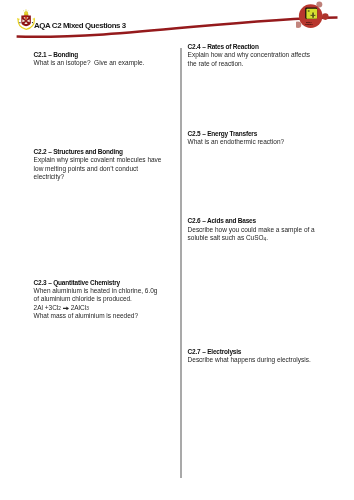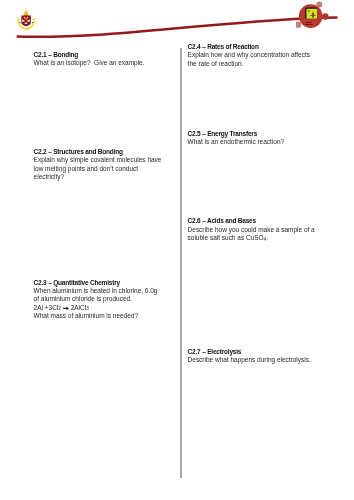--- a/index.html
+++ b/index.html
@@ -59,20 +59,21 @@
         <path d="M73 152 L107 152 L90 128 Z" fill="#f0ede0"></path>
         <path d="M64 84 L82 84 L88 110 Z" fill="#f0ede0"></path>
         <path d="M116 84 L98 84 L92 110 Z" fill="#f0ede0"></path>
       </g>
       <path d="M90 112 L96 94 L90 62 L84 94 Z" fill="#e8671c"></path>
       <path d="M90 106 L94 92 L90 70 L86 92 Z" fill="#d8301a"></path>
       <path d="M66 66 L114 66 L110 78 L70 78 Z" fill="#a51414"></path>
     </g>
   </svg>
 
+  <div class="title">AQA C2 Mixed Questions 3</div>
 
   <svg class="badge" viewBox="0 0 340 340">
     <circle cx="20" cy="247" r="33" fill="#c2857d"></circle>
     <circle cx="233" cy="44" r="30" fill="#be8079"></circle>
     <circle cx="293" cy="166" r="33" fill="#ad342c"></circle>
     <circle cx="147" cy="161" r="118" fill="#b8372e"></circle>
     <g>
       <rect x="92" y="75" width="120" height="114" rx="13" fill="#141108"></rect>
       <rect x="104" y="87" width="107" height="101" rx="8" fill="#d5de2c"></rect>
       <ellipse cx="127" cy="110" rx="11" ry="7.5" fill="#4f4d17"></ellipse>

